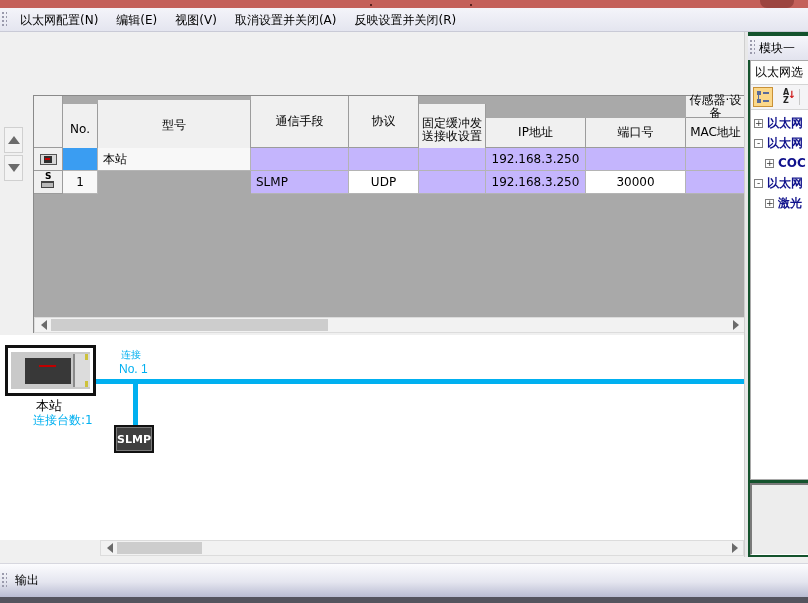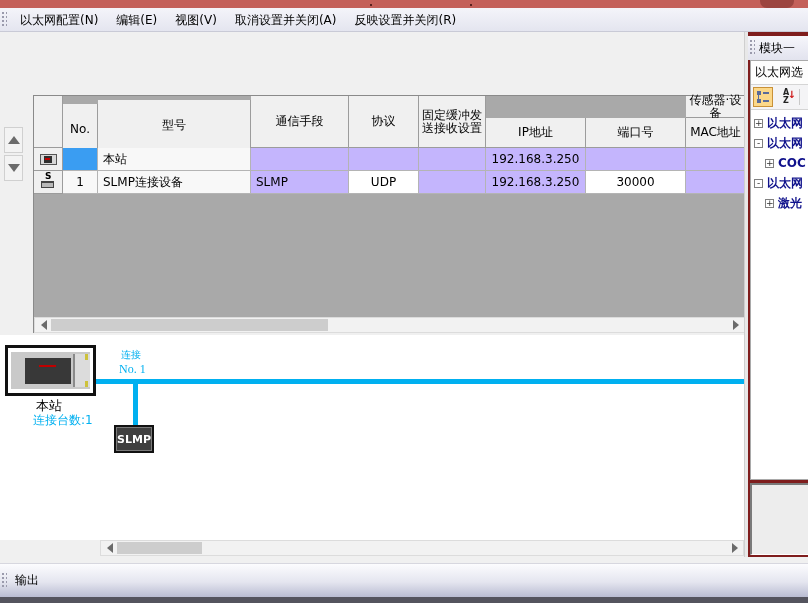--- a/index.html
+++ b/index.html
@@ -70,21 +70,21 @@
   .lbl-cyan { position:absolute; color:#00b0f0; font-size:12px; }
   .line-h { position:absolute; left:96px; top:44px; width:648px; height:5px; background:#00b0f0; }
   .line-v { position:absolute; left:133px; top:49px; width:5px; height:42px; background:#00b0f0; }
   .slmp-box { position:absolute; left:114px; top:90px; width:40px; height:28px; background:#3f3f3f; border:2px solid #111;
               box-shadow:inset 0 0 0 1px #7a7a7a; display:flex; align-items:center; justify-content:center;
               color:#fff; font-weight:bold; font-size:11px; letter-spacing:0px; }
   .dev-label { position:absolute; left:75px; top:160px; width:120px; text-align:center; font-size:12px; line-height:14px; white-space:pre-line; }
 
   
   .vsplit { position:absolute; left:744px; top:32px; width:4px; height:525px; background:#e8e8e8; border-left:1px solid #cfcfcf; }
-  .rpanel { position:absolute; left:748px; top:32px; width:60px; height:525px; background:#7f1d1d; overflow:hidden; }
+  .rpanel { position:absolute; left:748px; top:32px; width:60px; height:525px; background:#14532d; overflow:hidden; }
   .rp-title { position:absolute; left:0; top:4px; width:64px; height:24px; background:linear-gradient(#f6f6fb,#e2e3ee);
               display:flex; align-items:center; font-size:12px; }
   .rp-body { position:absolute; left:2px; top:28px; width:62px; height:420px; background:#fff; border:1px solid #a9a9a9; overflow:hidden; }
   .rp-selector { height:24px; display:flex; align-items:center; padding-left:4px; border-bottom:1px solid #d5d5d5; background:#fdfdfd; }
   .rp-toolbar { height:25px; display:flex; align-items:center; gap:3px; padding-left:2px; border-bottom:1px solid #d5d5d5; background:#f4f4f6; }
   .tb-btn { width:20px; height:20px; border:1px solid transparent; display:flex; align-items:center; justify-content:center; position:relative; }
   .tb-btn.active { background:#fcd889; border-color:#c99138; }
   .tree-glyph { position:relative; width:12px; height:12px; }
   .tree-glyph i { position:absolute; background:#5a6b9a; }
   .az-glyph { font-size:8px; font-weight:bold; line-height:8px; text-align:center; color:#222; }
@@ -132,21 +132,21 @@
       <div class="tri-down"></div>
     </div>
 
   <div class="grid">
 
     <div class="hdr-cell" style="left:0;top:0;width:29px;height:52px;"></div>
     <div class="hdr-cell" style="left:29px;top:8px;width:35px;height:52px;">No.</div>
     <div class="hdr-cell" style="left:64px;top:4px;width:153px;height:52px;">型号</div>
     <div class="hdr-cell" style="left:217px;top:0;width:98px;height:52px;">通信手段</div>
     <div class="hdr-cell" style="left:315px;top:0;width:70px;height:52px;">协议</div>
-    <div class="hdr-cell" style="left:385px;top:0;width:67px;height:52px;">固定缓冲发
+    <div class="hdr-cell" style="left:385px;top:8px;width:67px;height:52px;">固定缓冲发
 送接收设置</div>
 
     <div class="grp-cell" style="left:652px;top:0;width:59px;height:22px;border-right:none;">传感器·设备</div>
 
     <div class="hdr-cell" style="left:452px;top:22px;width:100px;height:30px;">IP地址</div>
     <div class="hdr-cell" style="left:552px;top:22px;width:100px;height:30px;">端口号</div>
     <div class="hdr-cell" style="left:652px;top:22px;width:59px;height:30px;border-right:none;">MAC地址</div>
 
     <div class="rowhead" style="position:absolute;left:0;top:52px;width:29px;height:23px;">
       <div class="plc-mini">
@@ -163,21 +163,20 @@
     <div class="cell bg-gray" style="left:552px;top:52px;width:100px;height:23px;"></div>
     <div class="cell bg-gray" style="left:652px;top:52px;width:59px;height:23px;border-right:none;"></div>
 
     <div class="rowhead" style="position:absolute;left:0;top:75px;width:29px;height:23px;">
       <div class="slmp-mini">
           <div class="s">S</div>
           <div class="b"></div>
         </div>
     </div>
     <div class="cell bg-light center" style="left:29px;top:75px;width:35px;height:23px;">1</div>
-    <div class="cell bg-light" style="left:64px;top:75px;width:153px;height:23px;">SLMP连接设备</div>
     <div class="cell bg-gray" style="left:217px;top:75px;width:98px;height:23px;">SLMP</div>
     <div class="cell bg-white center" style="left:315px;top:75px;width:70px;height:23px;">UDP</div>
     <div class="cell bg-gray" style="left:385px;top:75px;width:67px;height:23px;"></div>
     <div class="cell bg-gray center" style="left:452px;top:75px;width:100px;height:23px;">192.168.3.250</div>
     <div class="cell bg-white center" style="left:552px;top:75px;width:100px;height:23px;">30000</div>
     <div class="cell bg-gray" style="left:652px;top:75px;width:59px;height:23px;border-right:none;"></div>
 
     <div class="void" style="left:0;top:98px;width:711px;height:123px;"></div>
 
     <div class="hscroll" style="left:0;top:221px;width:711px;">
@@ -199,21 +198,21 @@
         <div class="plc-red"></div>
         <div class="plc-side"></div>
         <div class="plc-tick1"></div>
         <div class="plc-tick2"></div>
       </div>
     </div>
     <div class="lbl-black" style="left:36px;top:62px;">本站</div>
     <div class="lbl-cyan" style="left:33px;top:77px;">连接台数:1</div>
 
     <div class="lbl-cyan" style="left:121px;top:13px;font-size:10px;">连接</div>
-    <div class="lbl-cyan" style="left:119px;top:27px;font-family:Liberation Serif, serif;">No. 1</div>
+    <div class="lbl-cyan" style="left:119px;top:27px;font-family:Liberation Sans, sans-serif;">No. 1</div>
 
     <div class="line-h"></div>
     <div class="line-v"></div>
 
     <div class="slmp-box">SLMP</div>
 
     <div class="hscroll" style="left:100px;top:205px;width:644px;">
       <div class="hs-btn" style="left:1px;">
           <div class="arr-l"></div>
         </div>

